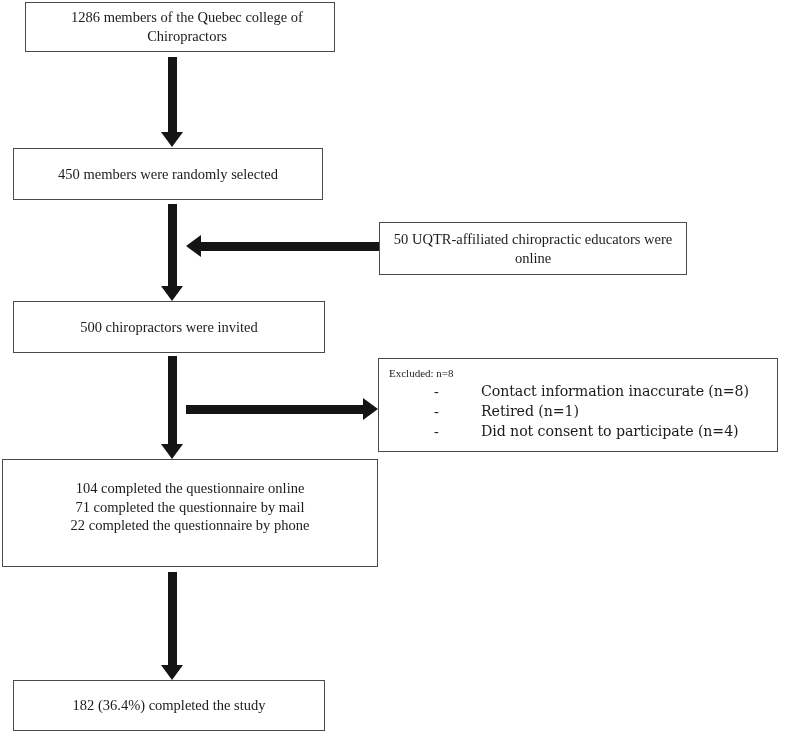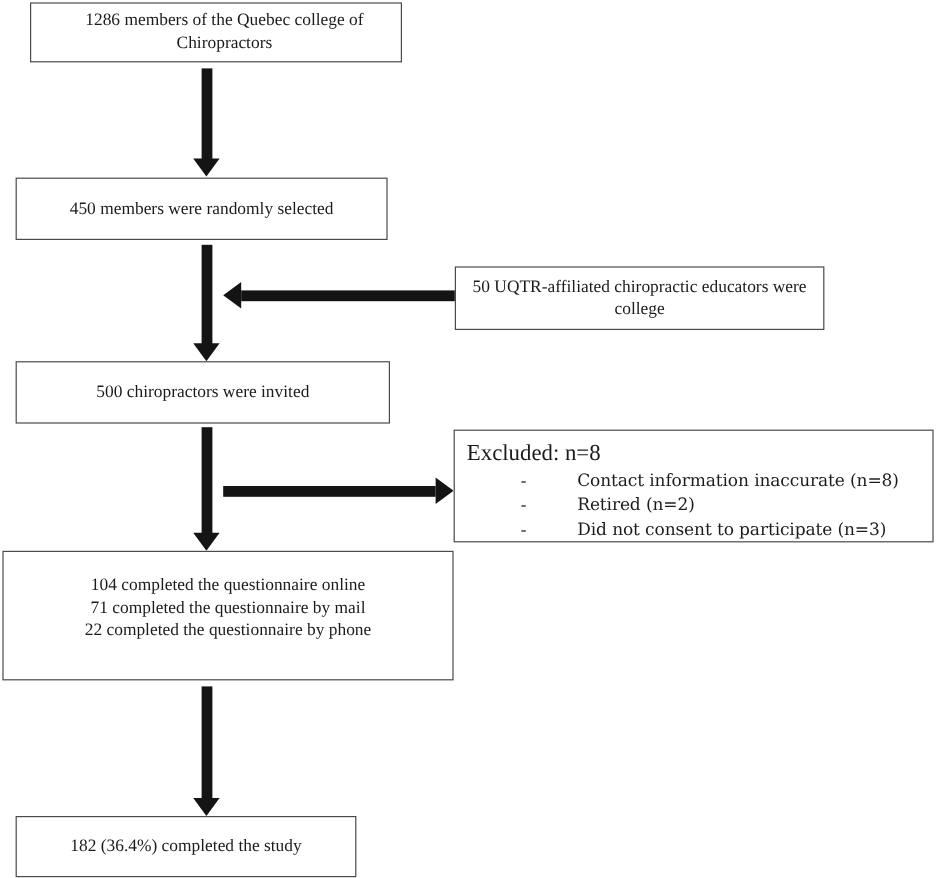--- a/index.html
+++ b/index.html
@@ -31,21 +31,21 @@
 
   
   .node.left{
     align-items:flex-start;
     justify-content:flex-start;
     text-align:left;
     padding:7px 8px 7px 10px;
   }
   .node.left .txt{width:100%;}
 
-  .excl-head{display:block;font-size:19px;margin:0 0 1px 0;}
+  .excl-head{display:block;font-size:11px;margin:0 0 1px 0;}
   .excl-list{list-style:none;margin:0;padding:0;}
   .excl-list li{
     display:block;
     position:relative;
     padding-left:92px;
     font-size:14.2px;
     line-height:1.42;
     font-family:"DejaVu Serif","Liberation Serif",serif;
     letter-spacing:-0.1px;
   }
@@ -108,21 +108,21 @@
   </div>
 
   <div class="arrow down" style="left:158px;top:204px;width:28px;height:97px;">
     <span class="shaft" style="height:83px;"></span>
     <span class="head"></span>
   </div>
 
   <div class="node" style="left:379px;top:222px;width:308px;height:53px;text-align:center;">
     <span class="txt">
       <span class="ln">50 UQTR-affiliated chiropractic educators were</span>
-      <span class="ln">college</span>
+      <span class="ln">online</span>
     </span>
   </div>
 
   <div class="arrow leftdir" style="left:186px;top:234px;width:193px;height:24px;">
     <span class="shaft" style="width:178px;"></span>
     <span class="head"></span>
   </div>
 
   <div class="node" style="left:13px;top:301px;width:312px;height:52px;">
     <span class="txt">
@@ -143,42 +143,42 @@
   <div class="node left" style="left:378px;top:358px;width:400px;height:94px;">
     <span class="txt">
       <span class="excl-head">Excluded: n=8</span>
       <ul class="excl-list">
         <li>
           <span class="dash">-</span>
           <span>Contact information inaccurate (n=8)</span>
         </li>
         <li>
           <span class="dash">-</span>
-          <span>Retired (n=2)</span>
+          <span>Retired (n=1)</span>
         </li>
         <li>
           <span class="dash">-</span>
-          <span>Did not consent to participate (n=3)</span>
+          <span>Did not consent to participate (n=4)</span>
         </li>
       </ul>
     </span>
   </div>
 
   <div class="node" style="left:2px;top:459px;width:376px;height:108px;">
     <span class="txt" style="margin-top:-12px;text-align:center;">
       <span class="ln">104 completed the questionnaire online</span>
       <span class="ln">71 completed the questionnaire by mail</span>
       <span class="ln">22 completed the questionnaire by phone</span>
     </span>
   </div>
 
   <div class="arrow down" style="left:158px;top:572px;width:28px;height:108px;">
     <span class="shaft" style="height:94px;"></span>
     <span class="head"></span>
   </div>
 
-  <div class="node" style="left:13px;top:680px;width:284px;height:51px;">
+  <div class="node" style="left:13px;top:680px;width:312px;height:51px;">
     <span class="txt">
       <span class="ln">182 (36.4%) completed the study</span>
     </span>
   </div>
 
 </div>
 
 </body></html>

